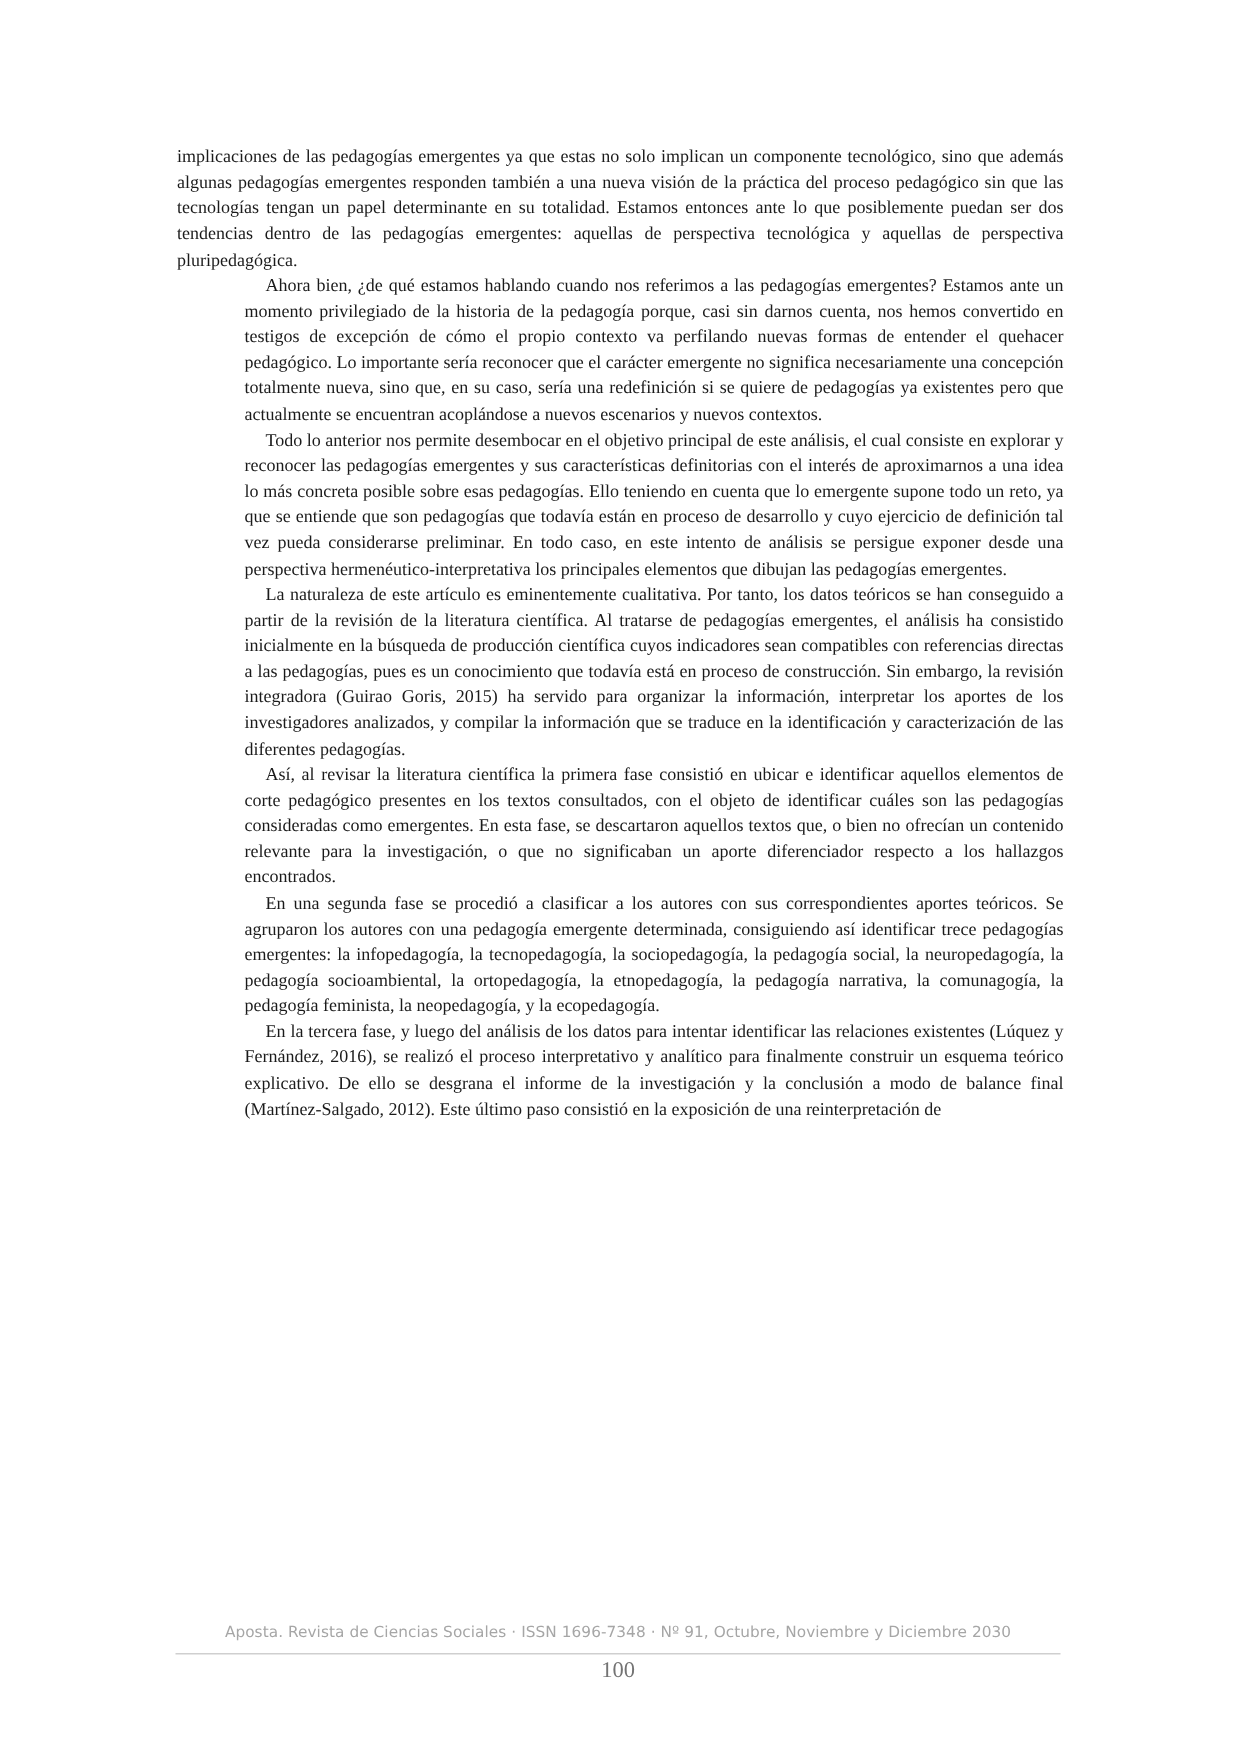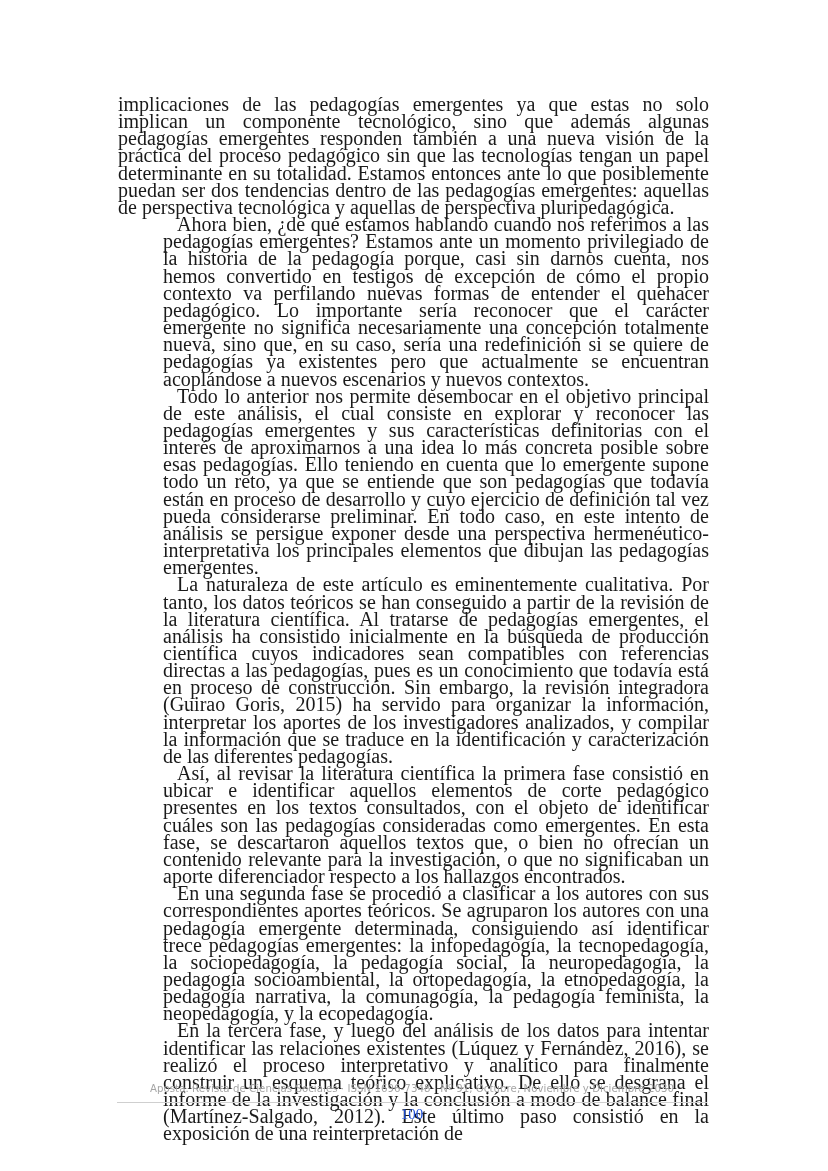--- a/index.html
+++ b/index.html
@@ -1,39 +1,39 @@
 <!DOCTYPE html>
 <html><head>
   <meta charset="utf-8">
   <style>
     html, body { margin: 0; padding: 0; background: #ffffff; }
     body { width: 828px; height: 1171px; position: relative; overflow: hidden; }
     .page {
       position: absolute; left: 118px; top: 96px; width: 591px;
       font-family: "Liberation Serif", "DejaVu Serif", serif;
-      font-size: 20px; line-height: 17.15px; color: #1a1a1a;
+      font-size: 12px; line-height: 17.15px; color: #1a1a1a;
     }
     .page p { margin: 0; text-align: justify; }
     .page p.indent { text-indent: 14px; margin-left: 45px; }
     .heading {
       font-weight: bold; margin: 17px 0 7px 0 !important; text-align: left !important;
     }
     .footer-line {
       position: absolute; left: 117px; top: 1083px; width: 590px;
       text-align: center; font-family: "DejaVu Sans", sans-serif;
       font-size: 10.2px; color: #a6a6a6; letter-spacing: 0.05px; white-space: nowrap;
     }
     .divider {
       position: absolute; left: 117px; top: 1102px; width: 590px; height: 1px;
       background: #cfcfcf;
     }
     .page-number {
       position: absolute; left: 117px; top: 1106px; width: 590px;
       text-align: center; font-family: "Liberation Serif", serif;
-      font-size: 15px; color: #1d4ed8;
+      font-size: 15px; color: #737373;
     }
   </style>
 </head>
 <body>
 
 <div class="page">
   <p>implicaciones de las pedagogías emergentes ya que estas no solo implican un componente tecnológico, sino que además algunas pedagogías emergentes responden también a una nueva visión de la práctica del proceso pedagógico sin que las tecnologías tengan un papel determinante en su totalidad. Estamos entonces ante lo que posiblemente puedan ser dos tendencias dentro de las pedagogías emergentes: aquellas de perspectiva tecnológica y aquellas de perspectiva pluripedagógica.</p>
   <p class="indent">Ahora bien, ¿de qué estamos hablando cuando nos referimos a las pedagogías emergentes? Estamos ante un momento privilegiado de la historia de la pedagogía porque, casi sin darnos cuenta, nos hemos convertido en testigos de excepción de cómo el propio contexto va perfilando nuevas formas de entender el quehacer pedagógico. Lo importante sería reconocer que el carácter emergente no significa necesariamente una concepción totalmente nueva, sino que, en su caso, sería una redefinición si se quiere de pedagogías ya existentes pero que actualmente se encuentran acoplándose a nuevos escenarios y nuevos contextos.</p>
   <p class="indent">Todo lo anterior nos permite desembocar en el objetivo principal de este análisis, el cual consiste en explorar y reconocer las pedagogías emergentes y sus características definitorias con el interés de aproximarnos a una idea lo más concreta posible sobre esas pedagogías. Ello teniendo en cuenta que lo emergente supone todo un reto, ya que se entiende que son pedagogías que todavía están en proceso de desarrollo y cuyo ejercicio de definición tal vez pueda considerarse preliminar. En todo caso, en este intento de análisis se persigue exponer desde una perspectiva hermenéutico-interpretativa los principales elementos que dibujan las pedagogías emergentes.</p>
 

